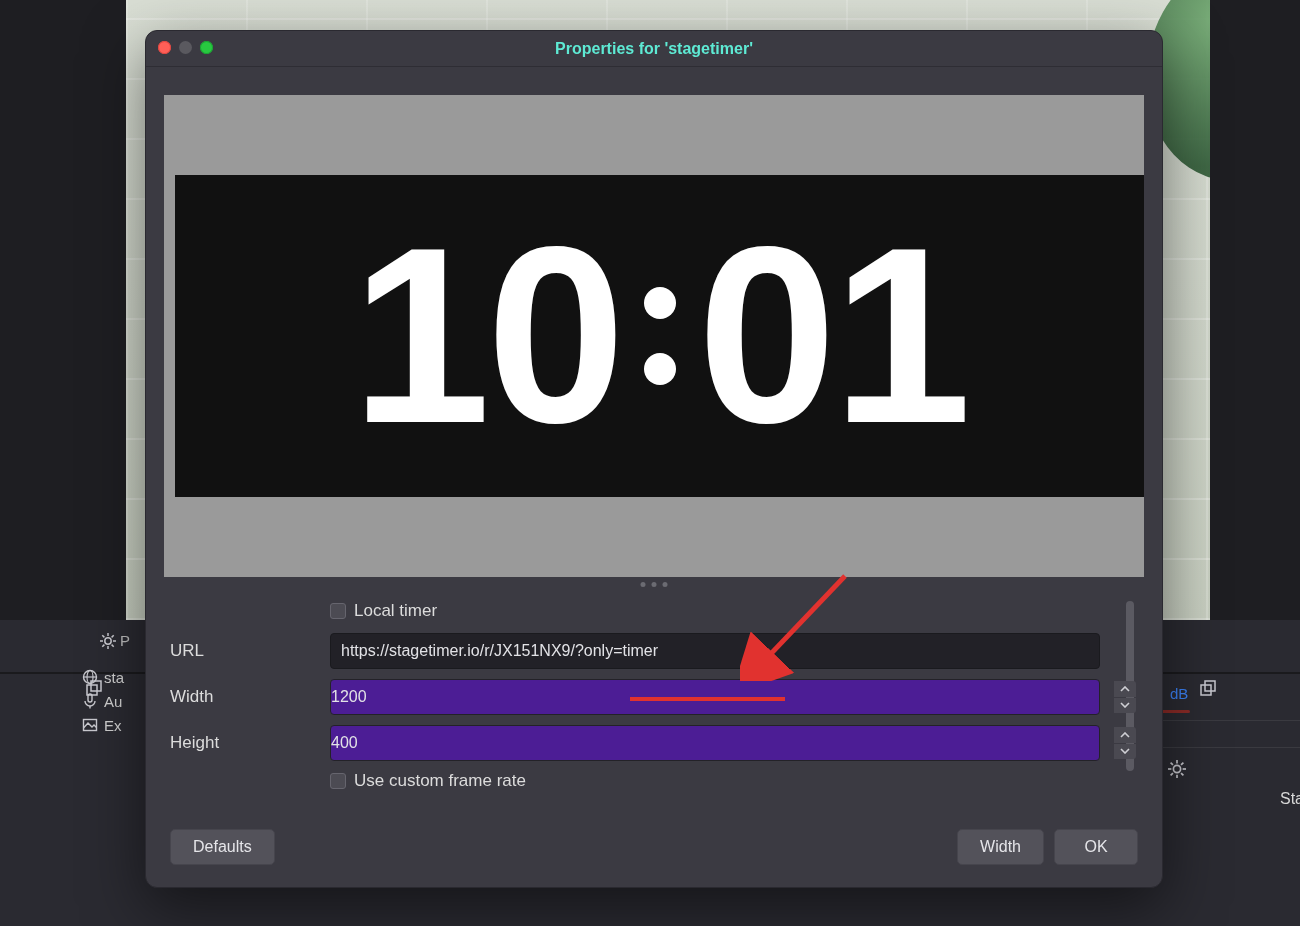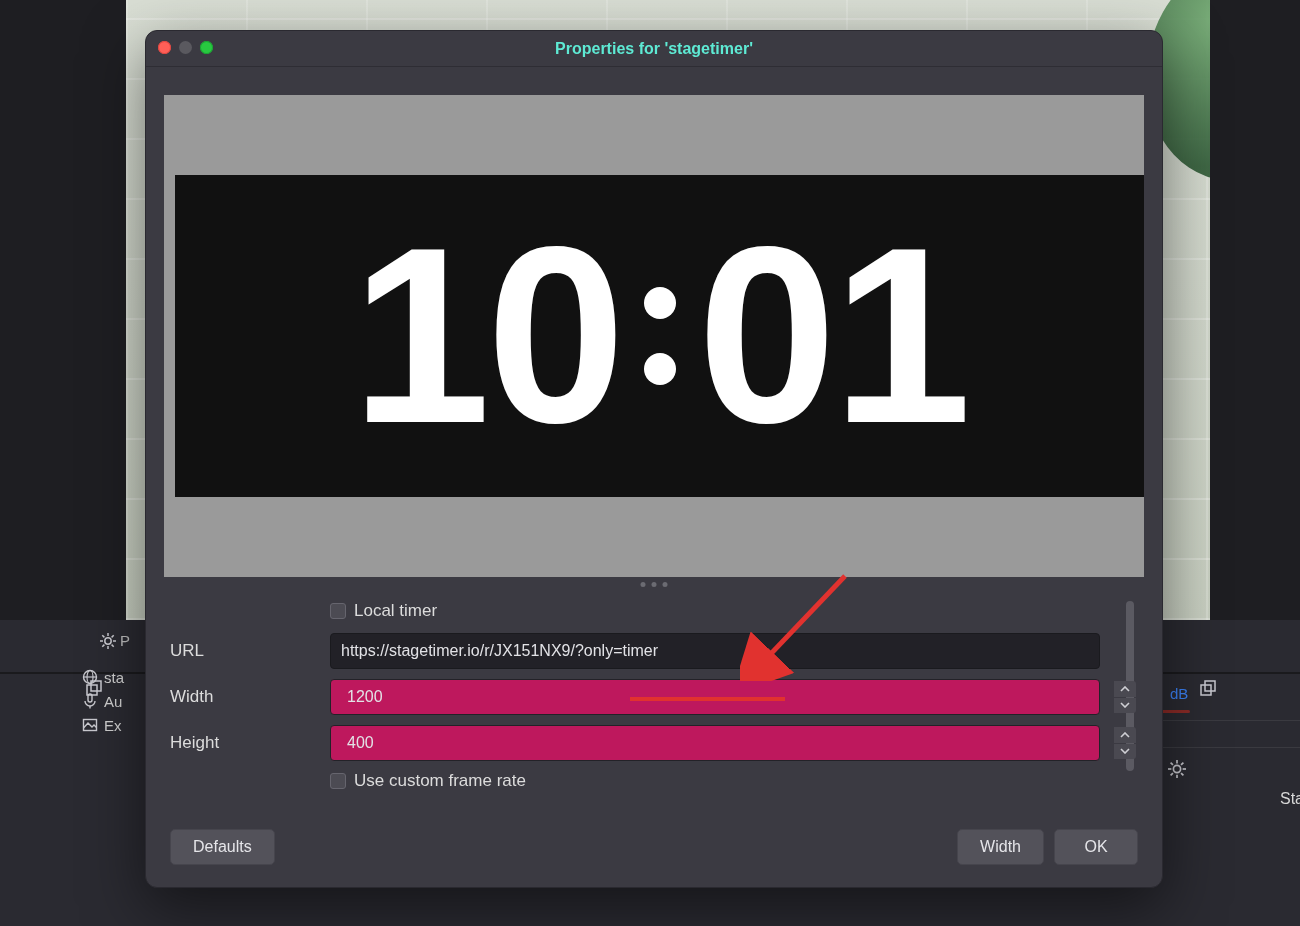--- a/index.html
+++ b/index.html
@@ -102,22 +102,22 @@
 
   .checkbox { display:inline-flex; align-items:center; gap:8px; font-size:17px; color:#dcdcdc; }
   .checkbox .box { width:16px; height:16px; border-radius:3px; background:#4c4b53; border:1px solid #66656e; }
 
   .textinput {
     width:770px; height:36px; background:#222127; border:1px solid #1a1a1e; border-radius:4px;
     color:#e2e2e6; font-size:16px; padding:0 10px; outline:none;
   }
   .numwrap { position:relative; width:770px; }
   .numinput {
-    width:770px; height:36px; background:#be185d; border:1px solid #232228; border-radius:4px;
-    color:#e2e2e6; font-size:16px; padding:0 16px; outline:none;
+    width:770px; height:36px; background:#4c1d95; border:1px solid #232228; border-radius:4px;
+    color:#e2e2e6; font-size:16px; padding:0 0; outline:none;
   }
   .stepper {
     position:absolute; right:2px; top:2px; width:22px; height:32px; display:flex; flex-direction:column;
   }
   .stepbtn { flex:1; background:#4a4951; display:flex; align-items:center; justify-content:center; cursor:pointer; }
   .stepbtn:first-child { border-top-right-radius:3px; margin-bottom:1px; }
   .stepbtn:last-child { border-bottom-right-radius:3px; }
   .stepbtn svg { width:10px; height:6px; }
 
   .scrolltrack {

